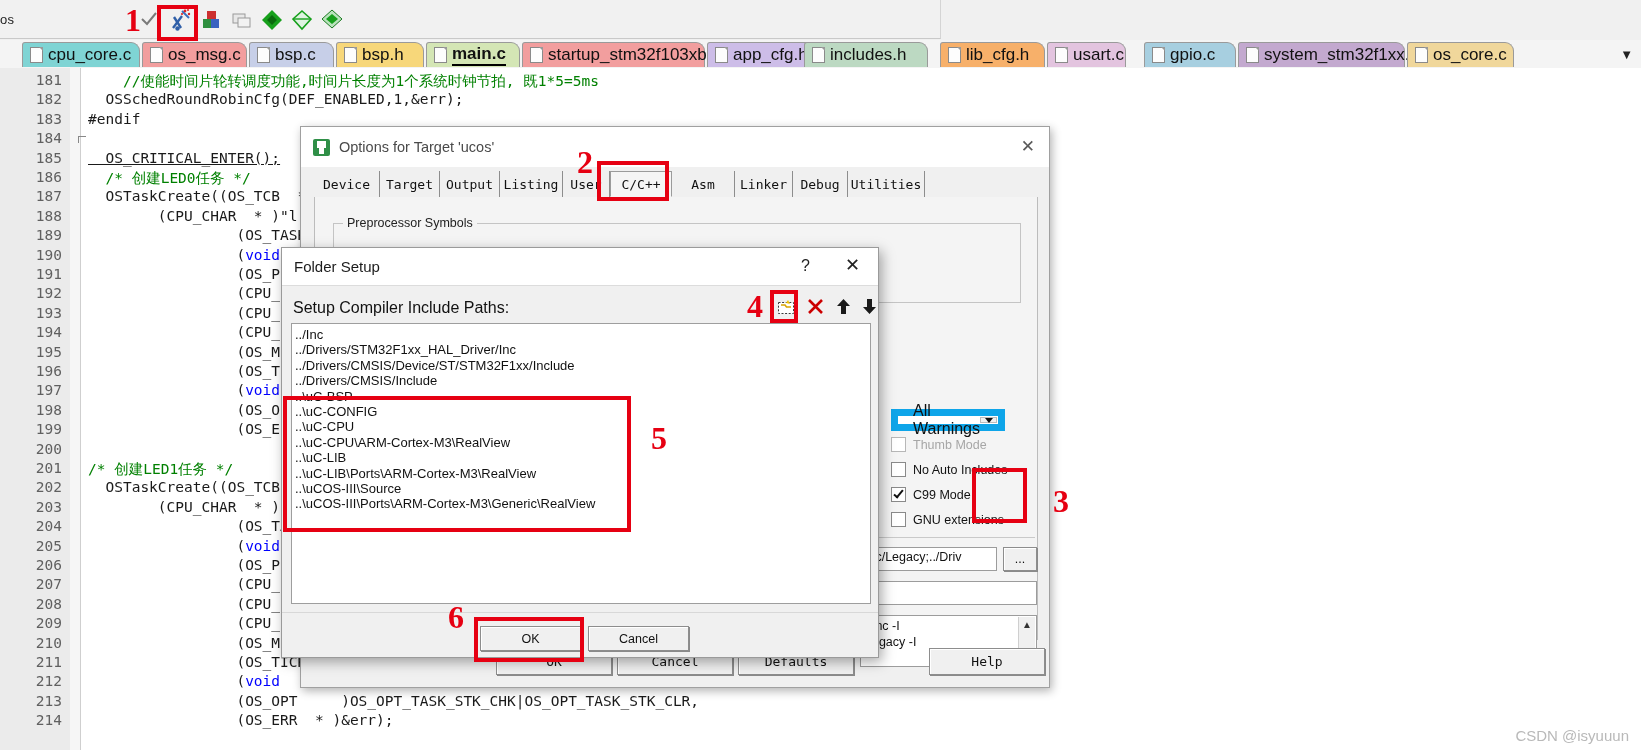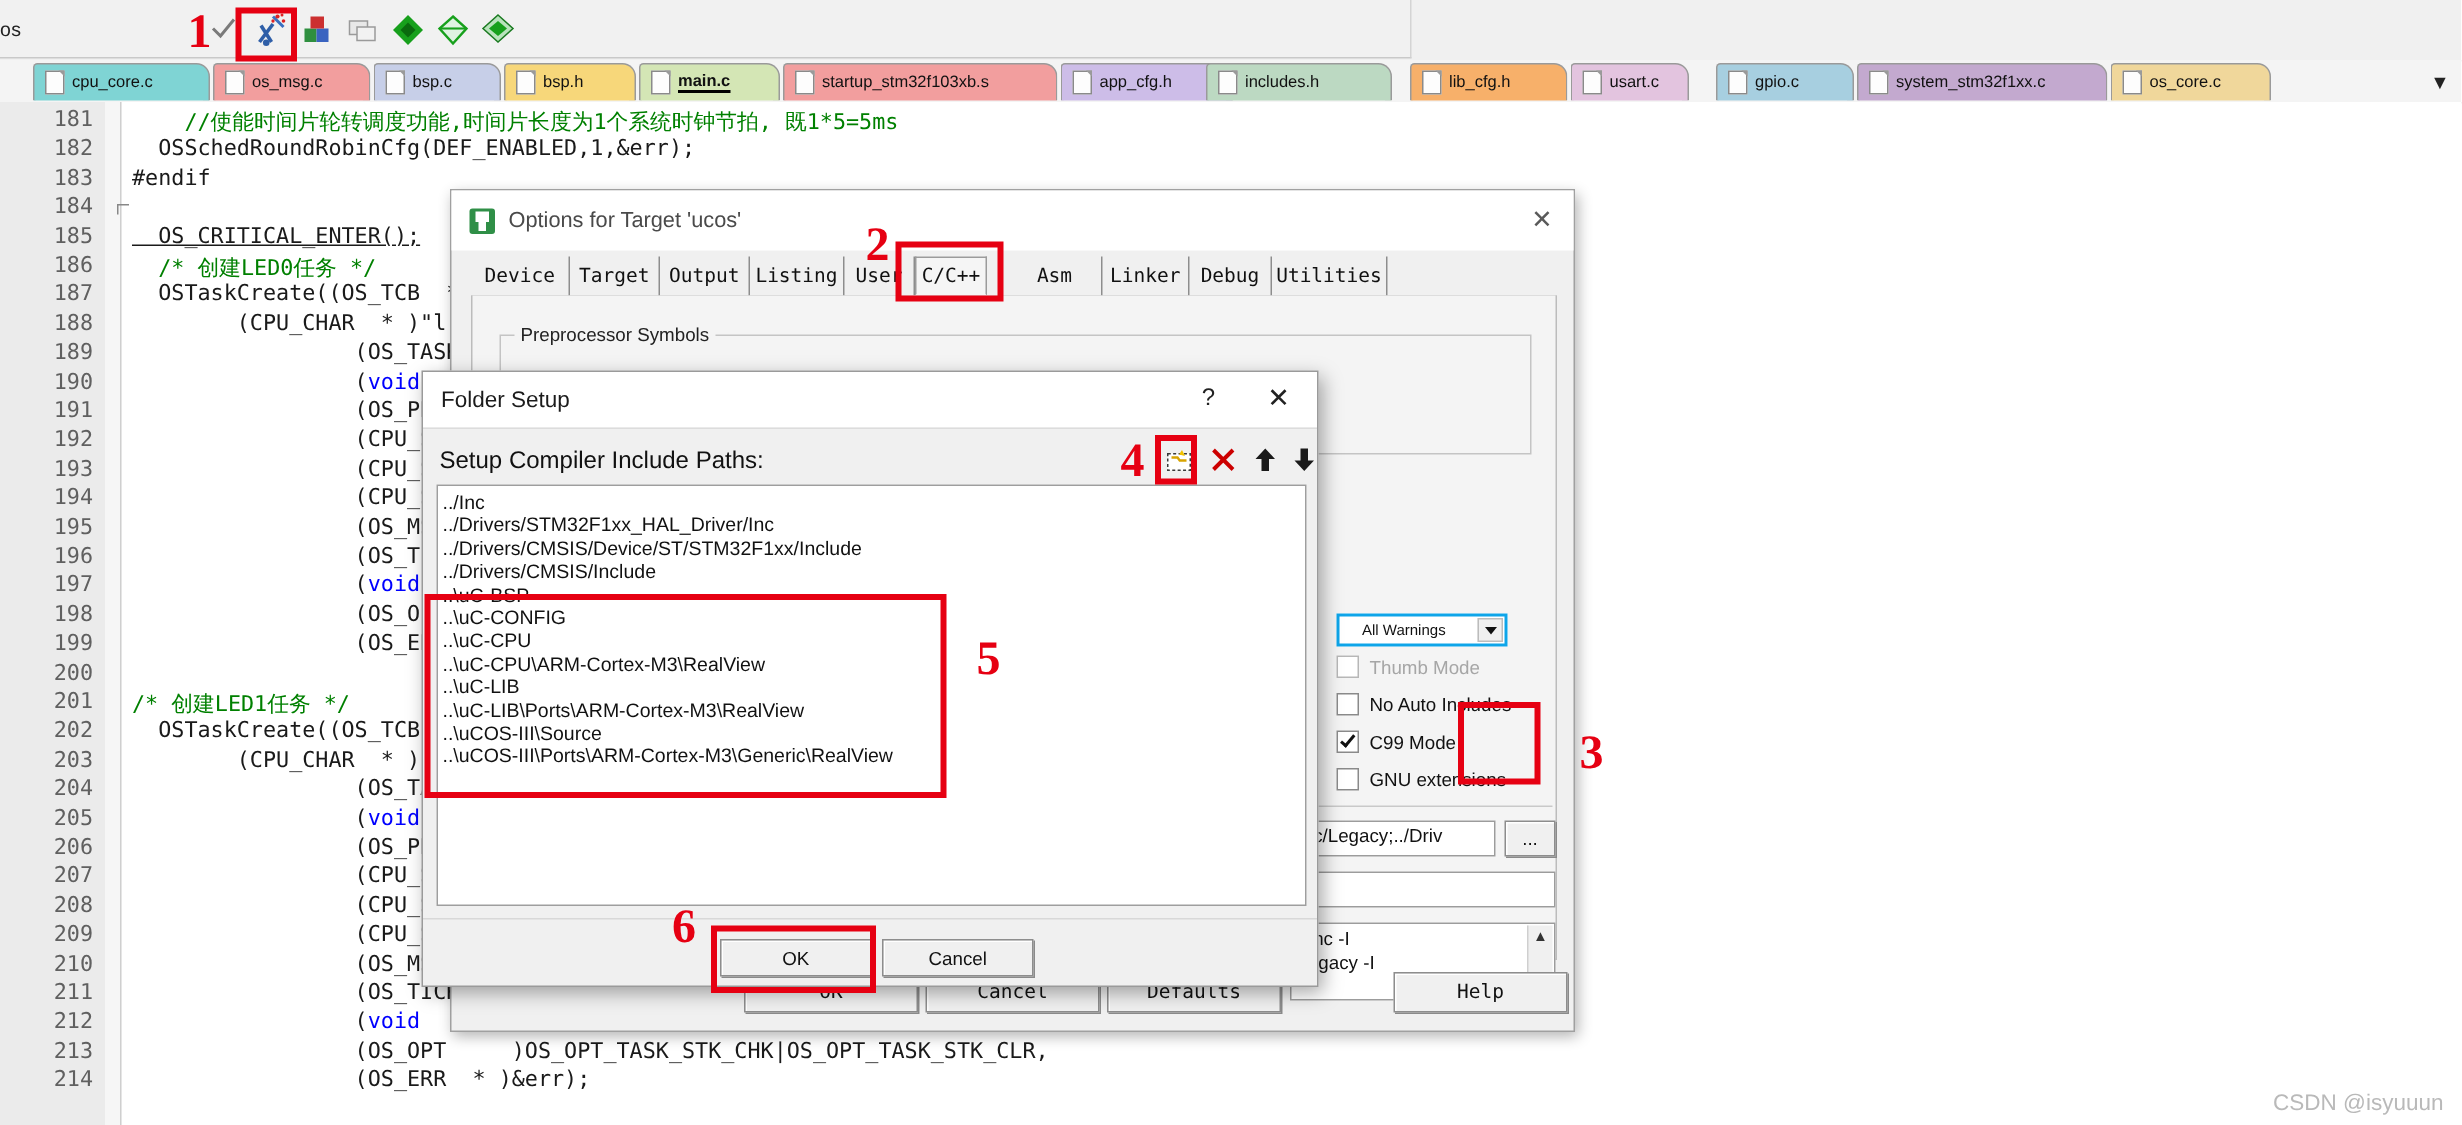--- a/index.html
+++ b/index.html
@@ -64,21 +64,21 @@
   .tab {
     position: absolute;
     top: 2px;
     height: 25px;
     display: flex;
     align-items: center;
     padding: 0 0 0 7px;
     border: 1px solid #9a9a9a;
     border-bottom: none;
     border-radius: 3px 9px 0 0;
-    font-size: 11px;
+    font-size: 17px;
     color: #111;
     white-space: nowrap;
     box-sizing: border-box;
     cursor: pointer;
   }
   .tab .pagefold {
     display: inline-block;
     width: 11px; height: 14px;
     margin-right: 5px;
     background: #fdfdfd;
@@ -275,25 +275,25 @@
     box-sizing: border-box;
     font-size: 12.5px;
     color: #111;
     padding: 2px 4px;
     overflow: hidden;
     white-space: nowrap;
   }
   .combo {
     position: absolute;
     background: #fff;
-    border: 2px solid #0ea5e9;
+    border: 7px solid #0ea5e9;
     box-sizing: border-box;
     display: flex;
     align-items: center;
-    font-size: 10px;
+    font-size: 16px;
     color: #111;
     padding-left: 15px;
     cursor: pointer;
   }
   .combo .arrow {
     position: absolute;
     right: 1px; top: 1px;
     width: 17px; bottom: 1px;
     background: #f0f0f0;
     border: 1px solid #bcbcbc;
@@ -687,21 +687,21 @@
         </div>
         <div class="dtab" style="left: 126px; width: 60px;">
           <span>Output</span>
         </div>
         <div class="dtab" style="left: 186px; width: 63px;">
           <span>Listing</span>
         </div>
         <div class="dtab" style="left: 249px; width: 47px;">
           <span>User</span>
         </div>
-        <div class="dtab sel" style="left: 296px; width: 48px;">
+        <div class="dtab sel" style="left: 296px; width: 62px;">
           <span>C/C++</span>
         </div>
         <div class="dtab" style="left: 358px; width: 63px;">
           <span>Asm</span>
         </div>
         <div class="dtab" style="left: 421px; width: 58px;">
           <span>Linker</span>
         </div>
         <div class="dtab" style="left: 479px; width: 55px;">
           <span>Debug</span>

